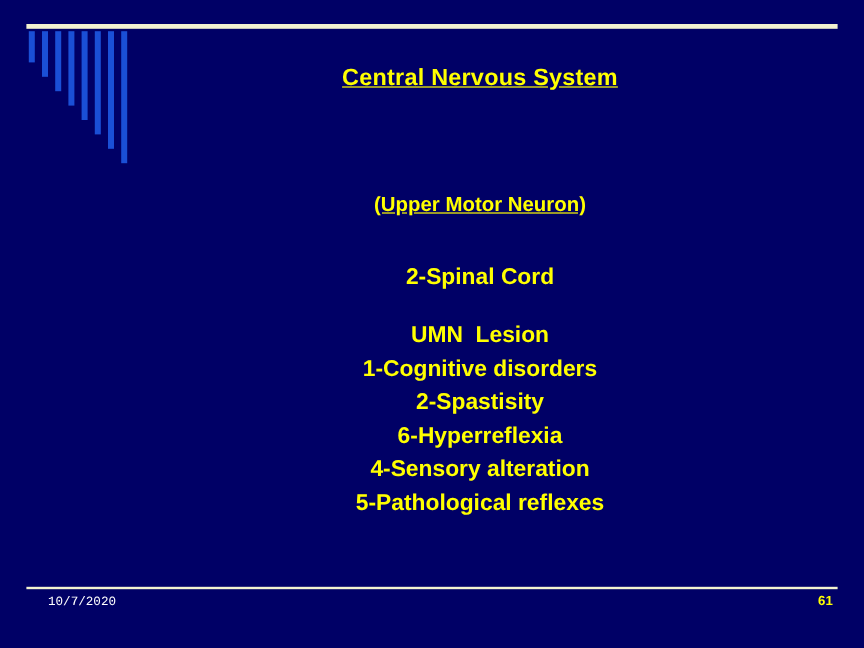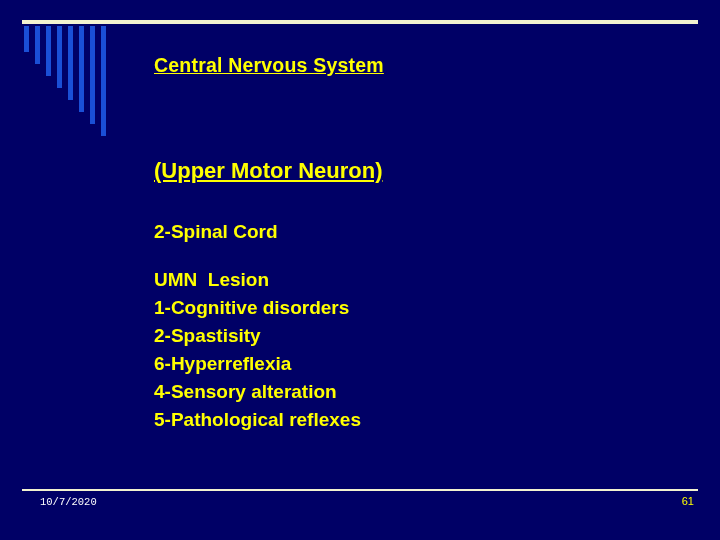--- a/index.html
+++ b/index.html
@@ -39,36 +39,37 @@
   .fan span {
     position: absolute;
     display: block;
     width: 5px;
     background: #1a4fd6;
     top: 0;
   }
   
   .content {
     position: absolute;
-    left: 154px;
+    left: 130px;
     top: 52px;
     width: 540px;
+    text-align: center;
   }
   .title {
     color: #ffff00;
     font-size: 19.5px;
     font-weight: bold;
     text-decoration: underline;
     letter-spacing: 0.2px;
     line-height: 26px;
   }
   .spacer-a { height: 80px; }
   .subtitle {
     color: #ffff00;
-    font-size: 22px;
+    font-size: 17px;
     font-weight: bold;
     text-decoration: underline;
     line-height: 26px;
   }
   .spacer-b { height: 34px; }
   .body-line {
     color: #ffff00;
     font-size: 19px;
     font-weight: bold;
     line-height: 28px;
@@ -93,21 +94,21 @@
     color: #ffffff;
     font-size: 10.5px;
     font-family: Liberation Mono, monospace;
   }
   .footer-page {
     position: absolute;
     right: 26px;
     top: 495px;
     color: #ffff00;
     font-size: 11px;
-    font-weight: normal;
+    font-weight: bold;
   }
 </style>
 </head>
 <body>
 
 <div class="slide">
 
   <div class="top-rule"></div>
 
   <div class="fan">

